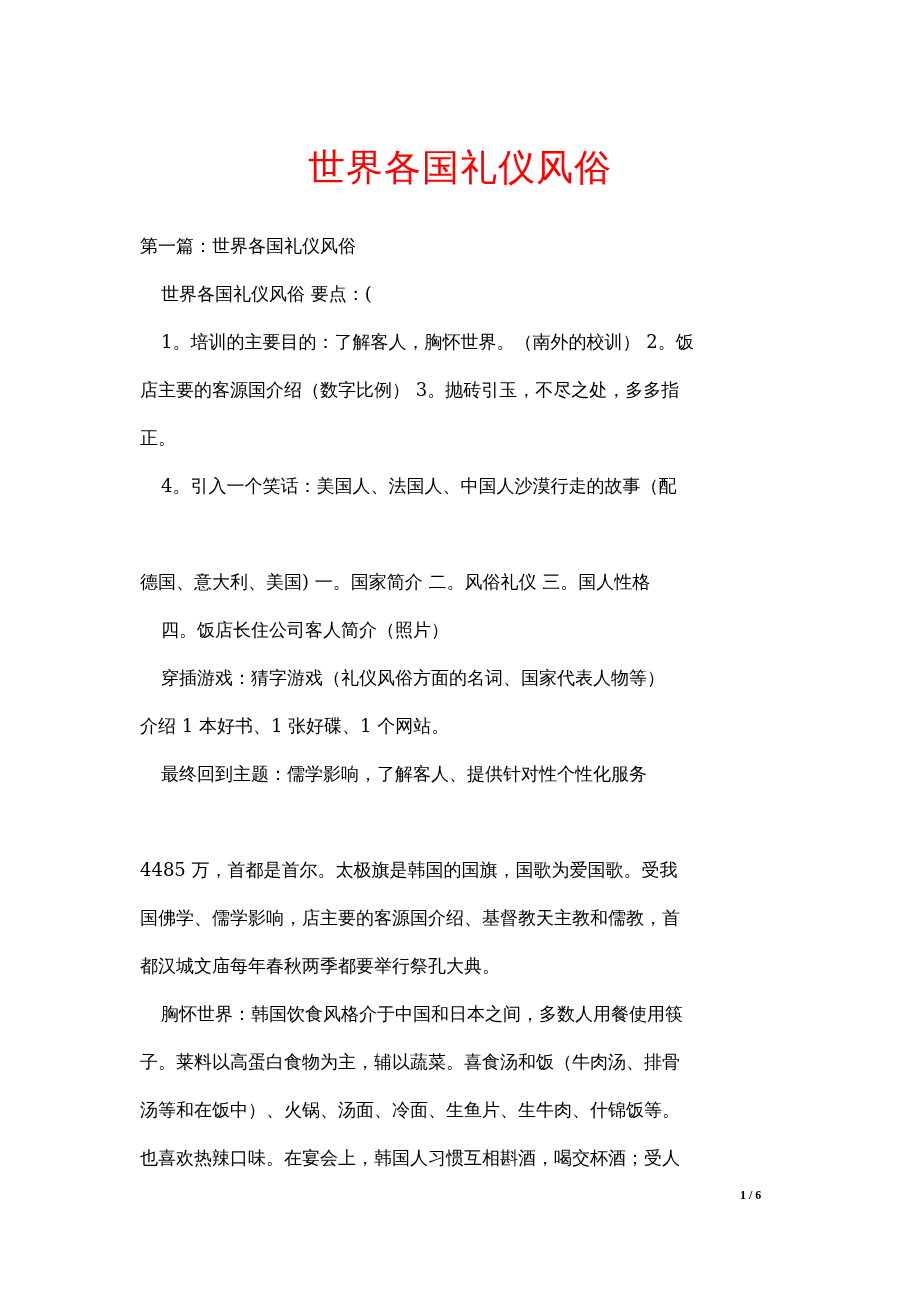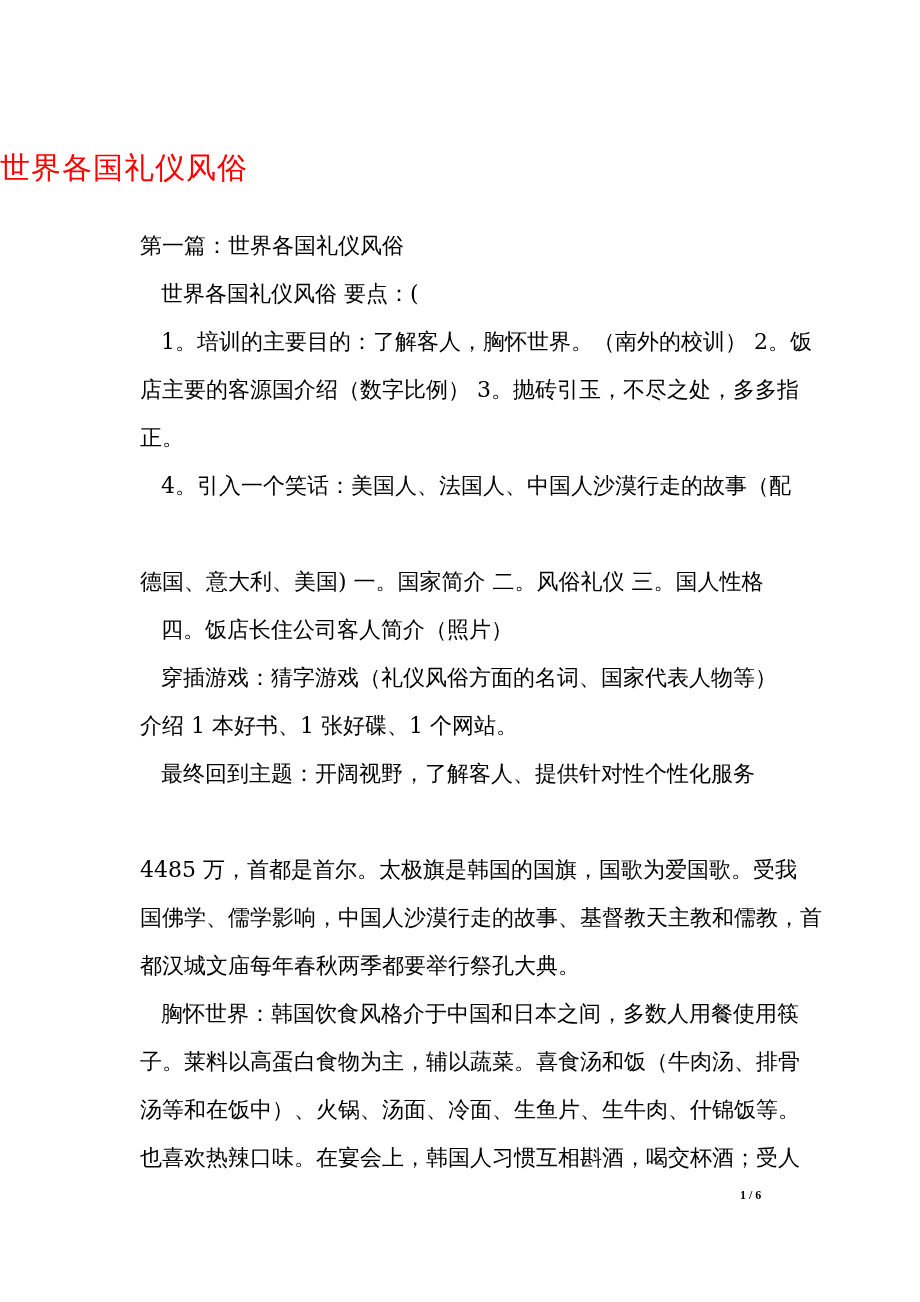--- a/index.html
+++ b/index.html
@@ -1,44 +1,44 @@
 <!DOCTYPE html>
 <html><head>
 <meta charset="utf-8">
 <style>
   html, body { margin: 0; padding: 0; background: #ffffff; }
   body { width: 920px; height: 1302px; position: relative; overflow: hidden;
          font-family: "DejaVu Serif", "Liberation Serif", serif; color: #000; }
   .page { position: absolute; left: 0; top: 0; width: 920px; height: 1302px; background: #fff; }
-  .title { position: absolute; top: 140px; left: 0; width: 920px; text-align: left;
-           font-size: 30px; color: #ff0000; letter-spacing: 1px; line-height: 56px; }
-  .line { position: absolute; left: 140px; font-size: 22px; line-height: 30px; white-space: nowrap; }
+  .title { position: absolute; top: 140px; left: 0; width: 920px; text-align: center;
+           font-size: 37px; color: #ff0000; letter-spacing: 1px; line-height: 56px; }
+  .line { position: absolute; left: 140px; font-size: 18px; line-height: 30px; white-space: nowrap; }
   .indent { left: 161px; }
   .pagenum { position: absolute; left: 740px; top: 1188px; font-size: 12px; font-weight: bold;
              font-family: "Liberation Serif", serif; }
 </style>
 </head>
 <body>
 
 <div class="page">
   <div class="title">世界各国礼仪风俗</div>
 
   <div class="line" style="top:231px">第一篇：世界各国礼仪风俗</div>
   <div class="line indent" style="top:279px">世界各国礼仪风俗  要点：(</div>
   <div class="line indent" style="top:327px">1。培训的主要目的：了解客人，胸怀世界。（南外的校训）  2。饭</div>
   <div class="line" style="top:375px">店主要的客源国介绍（数字比例）  3。抛砖引玉，不尽之处，多多指</div>
   <div class="line" style="top:423px">正。</div>
   <div class="line indent" style="top:471px">4。引入一个笑话：美国人、法国人、中国人沙漠行走的故事（配</div>
   <div class="line" style="top:567px">德国、意大利、美国) 一。国家简介  二。风俗礼仪  三。国人性格</div>
   <div class="line indent" style="top:615px">四。饭店长住公司客人简介（照片）</div>
   <div class="line indent" style="top:663px">穿插游戏：猜字游戏（礼仪风俗方面的名词、国家代表人物等）</div>
   <div class="line" style="top:711px">介绍 1 本好书、1 张好碟、1 个网站。</div>
-  <div class="line indent" style="top:759px">最终回到主题：开阔视野，了解客人、提供针对性个性化服务</div>
+  <div class="line indent" style="top:759px">最终回到主题：儒学影响，了解客人、提供针对性个性化服务</div>
   <div class="line" style="top:855px">4485 万，首都是首尔。太极旗是韩国的国旗，国歌为爱国歌。受我</div>
-  <div class="line" style="top:903px">国佛学、儒学影响，中国人沙漠行走的故事、基督教天主教和儒教，首</div>
+  <div class="line" style="top:903px">国佛学、儒学影响，店主要的客源国介绍、基督教天主教和儒教，首</div>
   <div class="line" style="top:951px">都汉城文庙每年春秋两季都要举行祭孔大典。</div>
   <div class="line indent" style="top:999px">胸怀世界：韩国饮食风格介于中国和日本之间，多数人用餐使用筷</div>
   <div class="line" style="top:1047px">子。莱料以高蛋白食物为主，辅以蔬菜。喜食汤和饭（牛肉汤、排骨</div>
   <div class="line" style="top:1095px">汤等和在饭中）、火锅、汤面、冷面、生鱼片、生牛肉、什锦饭等。</div>
   <div class="line" style="top:1143px">也喜欢热辣口味。在宴会上，韩国人习惯互相斟酒，喝交杯酒；受人</div>
 
   <div class="pagenum">1 / 6</div>
 </div>
 
 </body></html>

